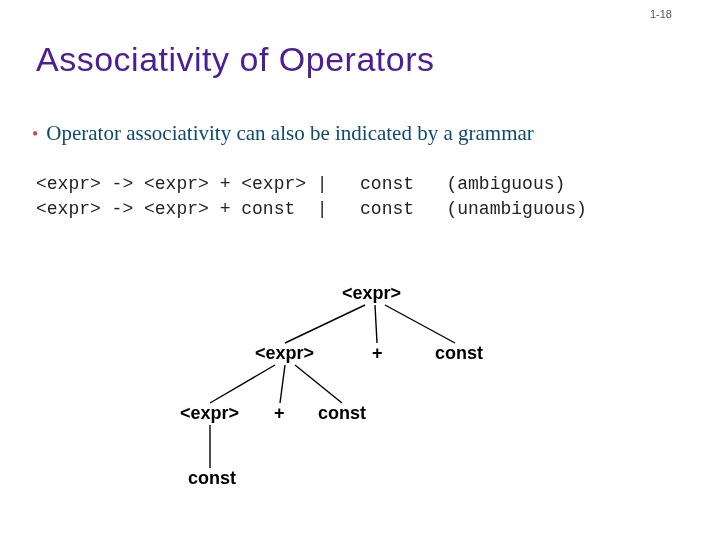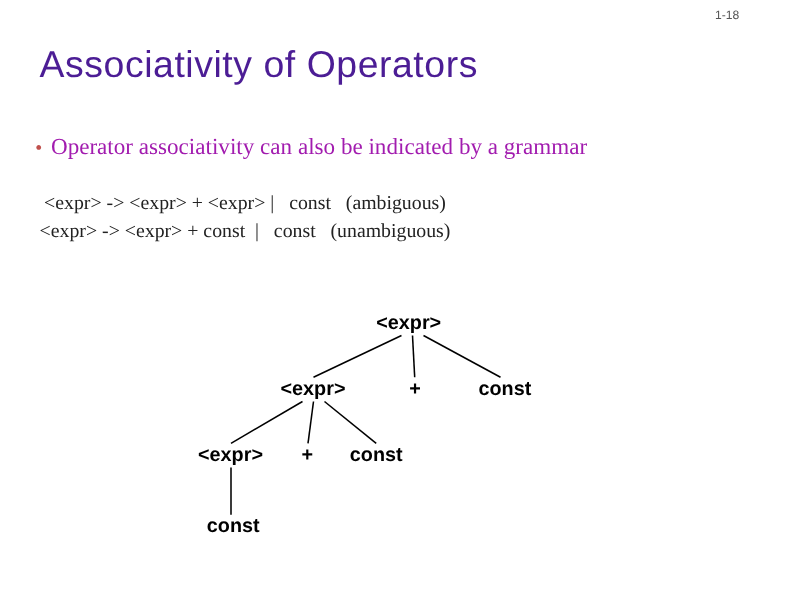--- a/index.html
+++ b/index.html
@@ -10,21 +10,20 @@
     background: #fff;
     font-family: Georgia, "Times New Roman", serif;
     color: #222;
     overflow: hidden;
   }
   .slide {
     position: relative;
     width: 720px;
     height: 540px;
     box-sizing: border-box;
-    text-align: center;
   }
   .page-num {
     position: absolute;
     top: 8px;
     right: 48px;
     font-family: Arial, Helvetica, sans-serif;
     font-size: 11px;
     color: #555;
   }
   .title {
@@ -47,27 +46,27 @@
   .bullet-dot {
     color: #c0504d;
     font-size: 18px;
     line-height: 1;
     margin-right: 8px;
     margin-top: 5px;
   }
   .bullet-text {
     font-family: Georgia, "Times New Roman", serif;
     font-size: 21px;
-    color: #a21caf;
+    color: #0c4a6e;
   }
   .grammar {
     position: absolute;
     left: 36px;
     top: 172px;
-    font-family: Liberation Serif, serif;
+    font-family: Liberation Mono, monospace;
     font-size: 18px;
     line-height: 1.4;
     white-space: pre;
     color: #222;
   }
   .tree-area {
     position: absolute;
     left: 120px;
     top: 268px;
     width: 460px;

